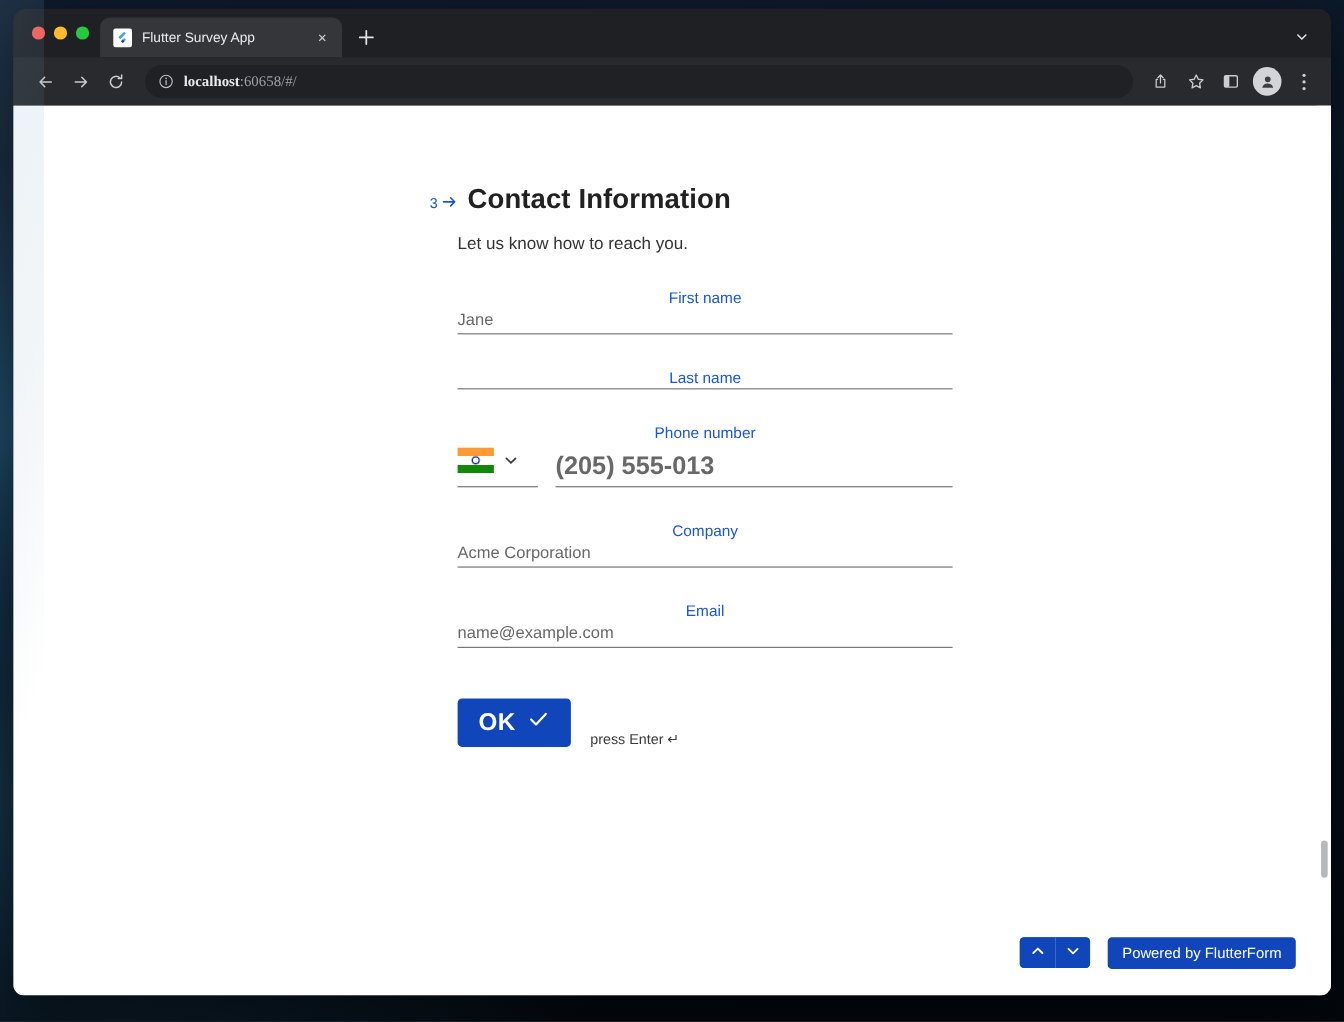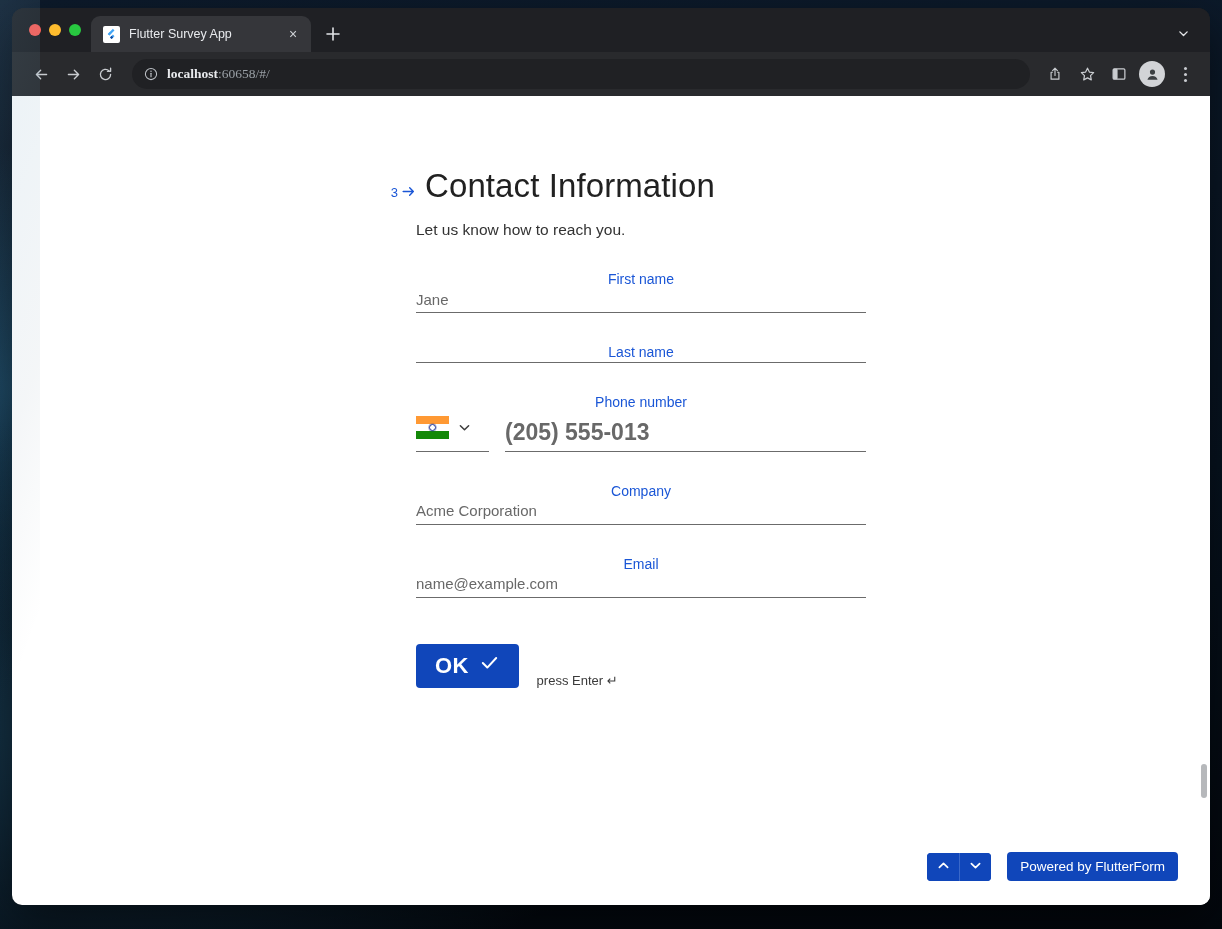--- a/index.html
+++ b/index.html
@@ -215,23 +215,23 @@
     width: 12px;
     text-align: right;
   }
   .step-arrow {
     color: #1a56d6;
     display: inline-flex;
     margin: 0 9px 0 3px;
     transform: translateY(2px);
   }
   .step-title {
-    font-size: 33px;
+    font-size: 25px;
     color: #212121;
-    font-weight: 400;
+    font-weight: 700;
     line-height: 1.1;
     letter-spacing: .1px;
   }
   .step-sub {
     font-size: 15.5px;
     color: #323232;
     margin-top: 17px;
     line-height: 1.2;
   }
 
@@ -321,21 +321,21 @@
     font-size: 13px;
     color: #3a3a3a;
   }
 
   
   .bottom-bar {
     position: absolute;
     right: 32px;
     bottom: 24px;
     display: flex;
-    align-items: flex-end;
+    align-items: flex-start;
     gap: 16px;
   }
   .nav-pair {
     display: flex;
     background: #1046ba;
     border-radius: 4px;
     overflow: hidden;
   }
   .nav-pair button {
     width: 32px; height: 28px;

